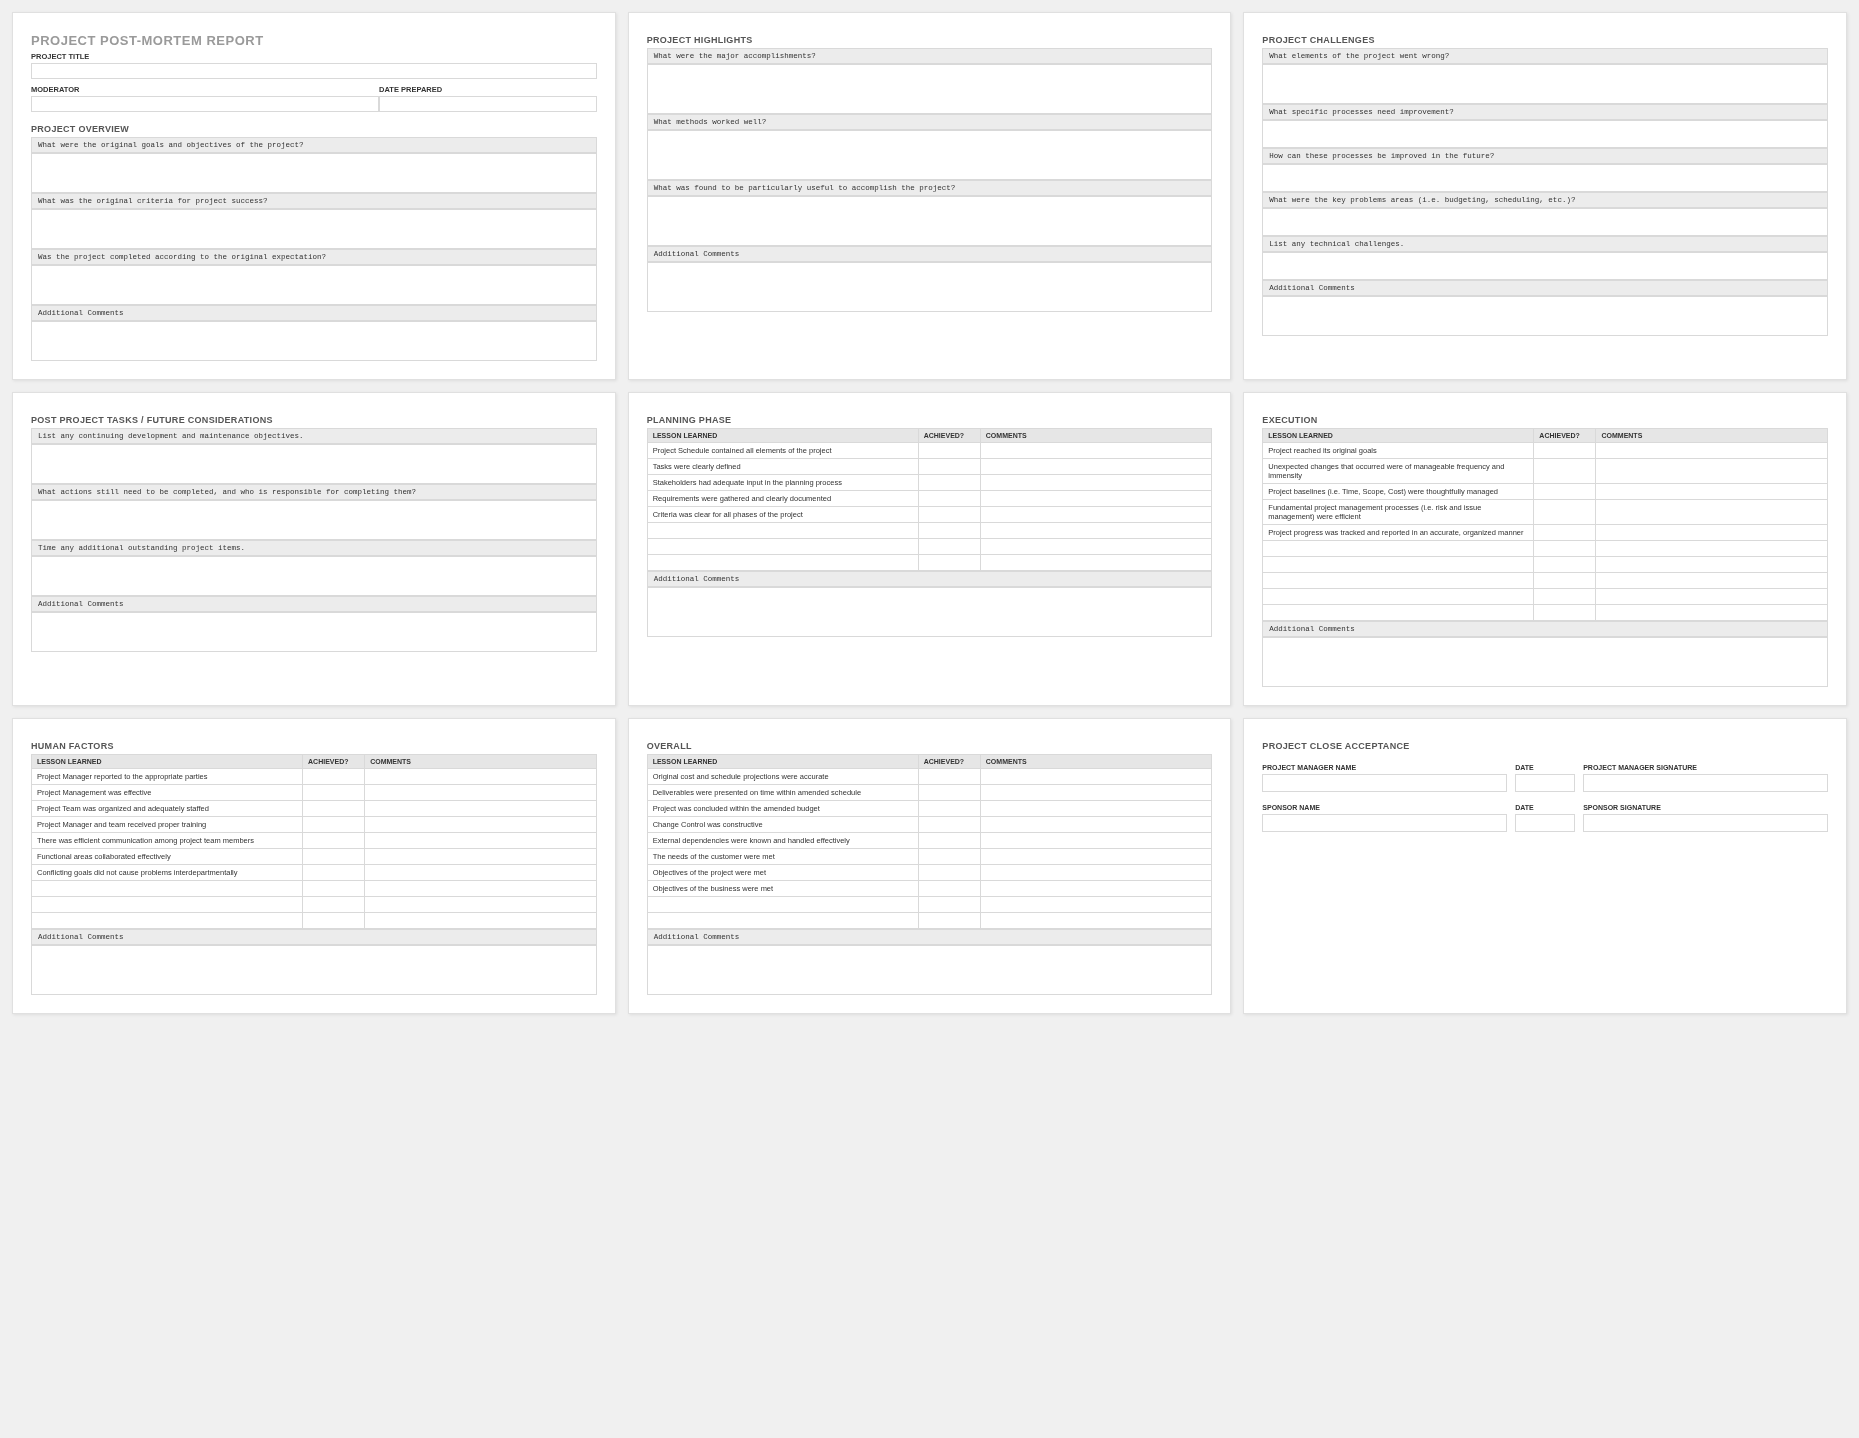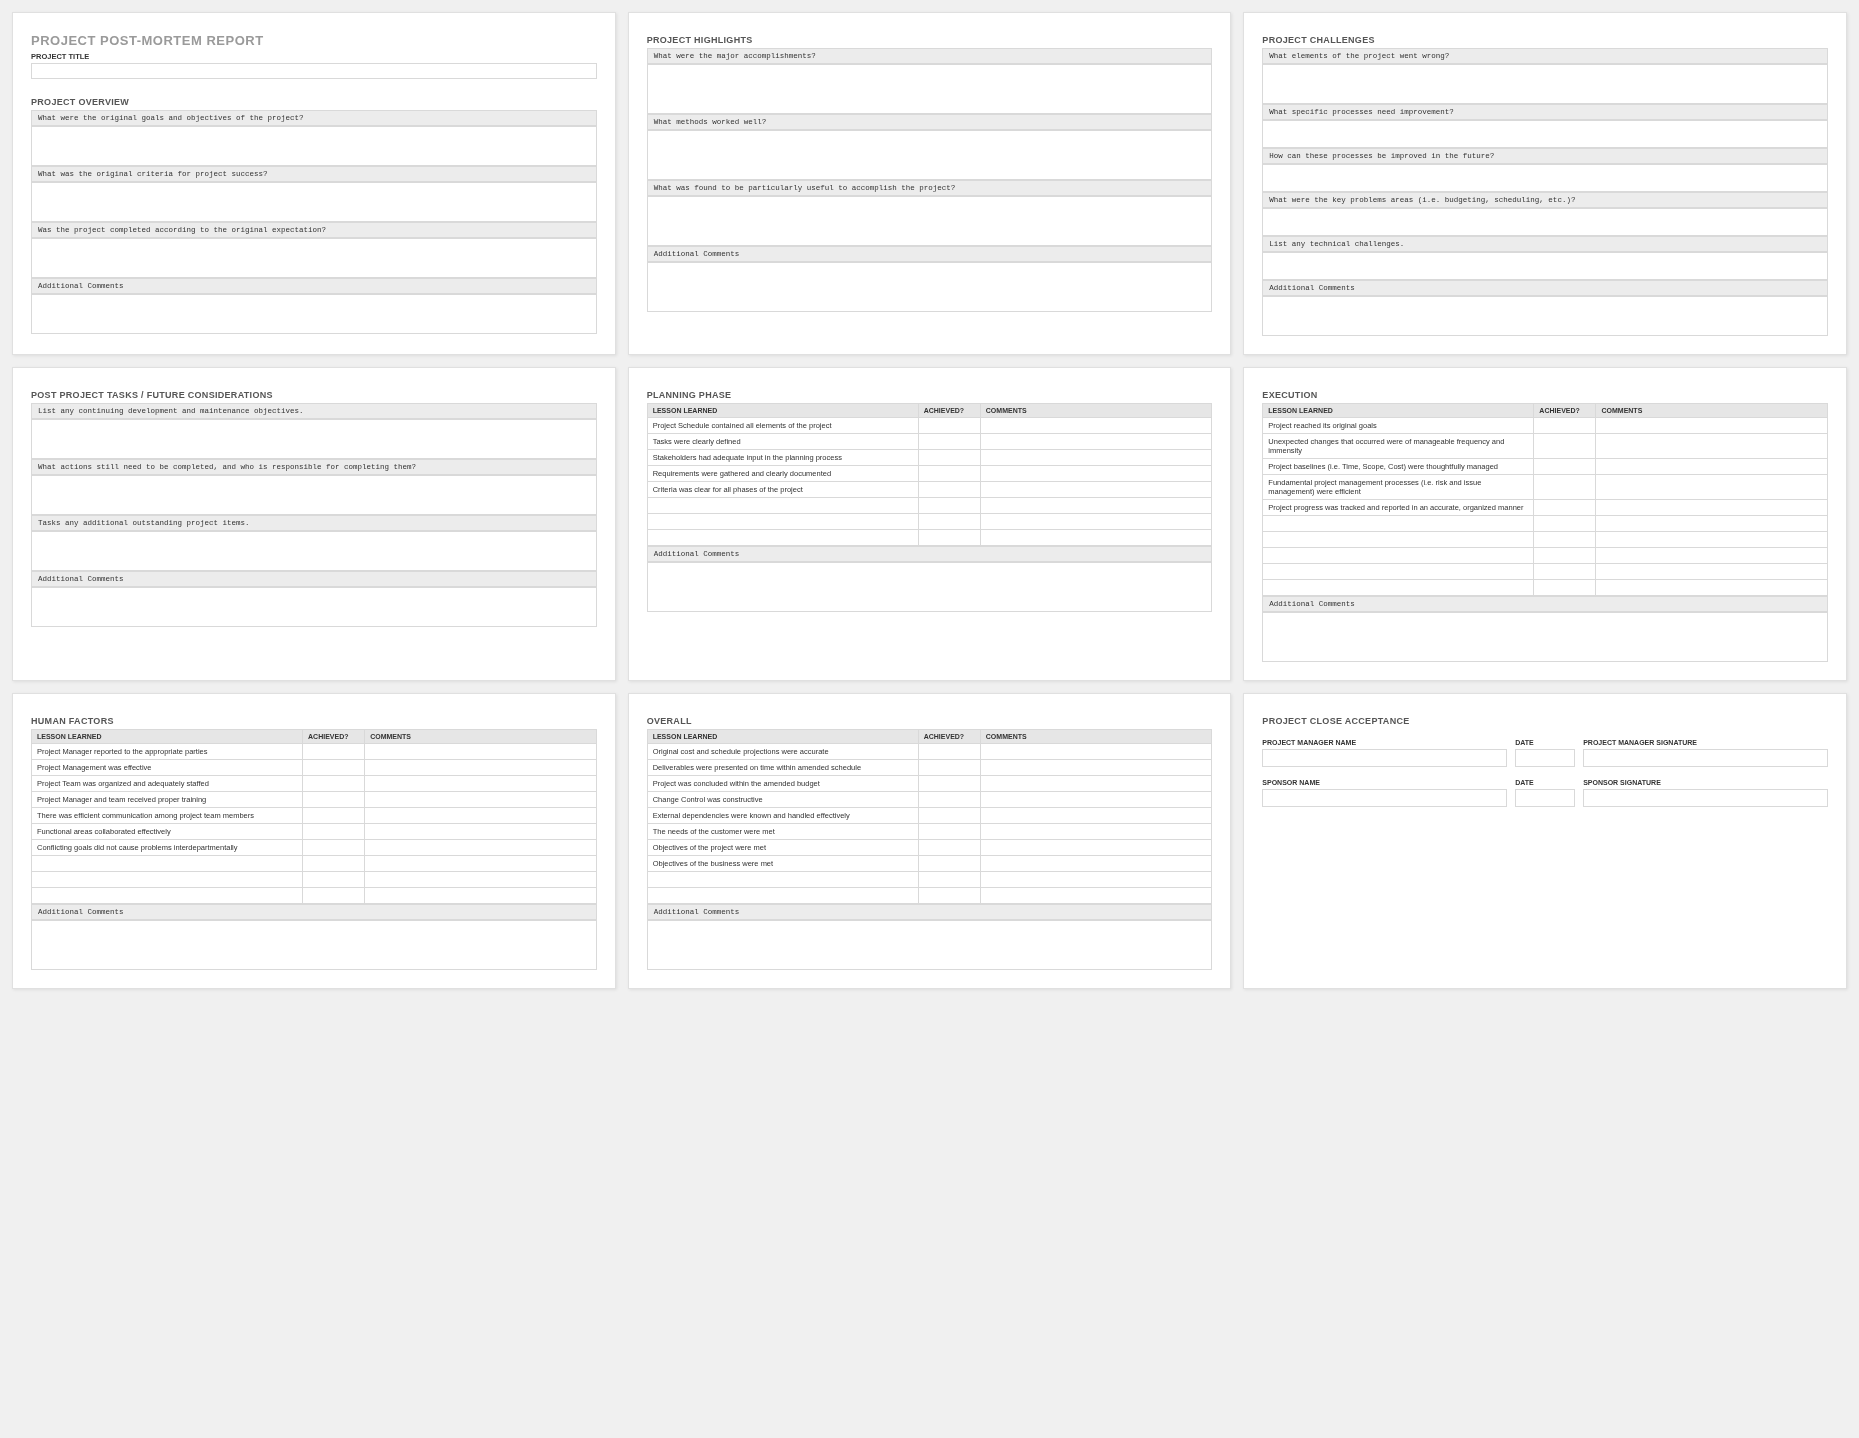--- a/index.html
+++ b/index.html
@@ -99,20 +99,30 @@
 </head>
 <body>
 
 <div class="grid">
 
   <div class="panel">
     <div class="report-title">PROJECT POST-MORTEM REPORT</div>
     <div class="field-label">PROJECT TITLE</div>
     <div class="entry-box small"></div>
     <div class="gap4"></div>
+    <div class="two-inputs">
+      <div>
+        <div class="field-label">MODERATOR</div>
+        <div class="entry-box small"></div>
+      </div>
+      <div>
+        <div class="field-label">DATE PREPARED</div>
+        <div class="entry-box small"></div>
+      </div>
+    </div>
     <div class="gap8"></div>
     <div class="sec-title">PROJECT OVERVIEW</div>
     <div class="hdr-band">What were the original goals and objectives of the project?</div>
     <div class="entry-box med"></div>
     <div class="hdr-band">What was the original criteria for project success?</div>
     <div class="entry-box med"></div>
     <div class="hdr-band">Was the project completed according to the original expectation?</div>
     <div class="entry-box med"></div>
     <div class="hdr-band">Additional Comments</div>
     <div class="entry-box med"></div>
@@ -145,21 +155,21 @@
     <div class="hdr-band">Additional Comments</div>
     <div class="entry-box med"></div>
   </div>
 
   <div class="panel">
     <div class="sec-title">POST PROJECT TASKS / FUTURE CONSIDERATIONS</div>
     <div class="hdr-band">List any continuing development and maintenance objectives.</div>
     <div class="entry-box med"></div>
     <div class="hdr-band">What actions still need to be completed, and who is responsible for completing them?</div>
     <div class="entry-box med"></div>
-    <div class="hdr-band">Tasks any additional outstanding project items.</div>
+    <div class="hdr-band">Time any additional outstanding project items.</div>
     <div class="entry-box med"></div>
     <div class="hdr-band">Additional Comments</div>
     <div class="entry-box med"></div>
   </div>
 
   <div class="panel">
     <div class="sec-title">PLANNING PHASE</div>
     <table class="lessons">
       <tbody>
           <tr>

